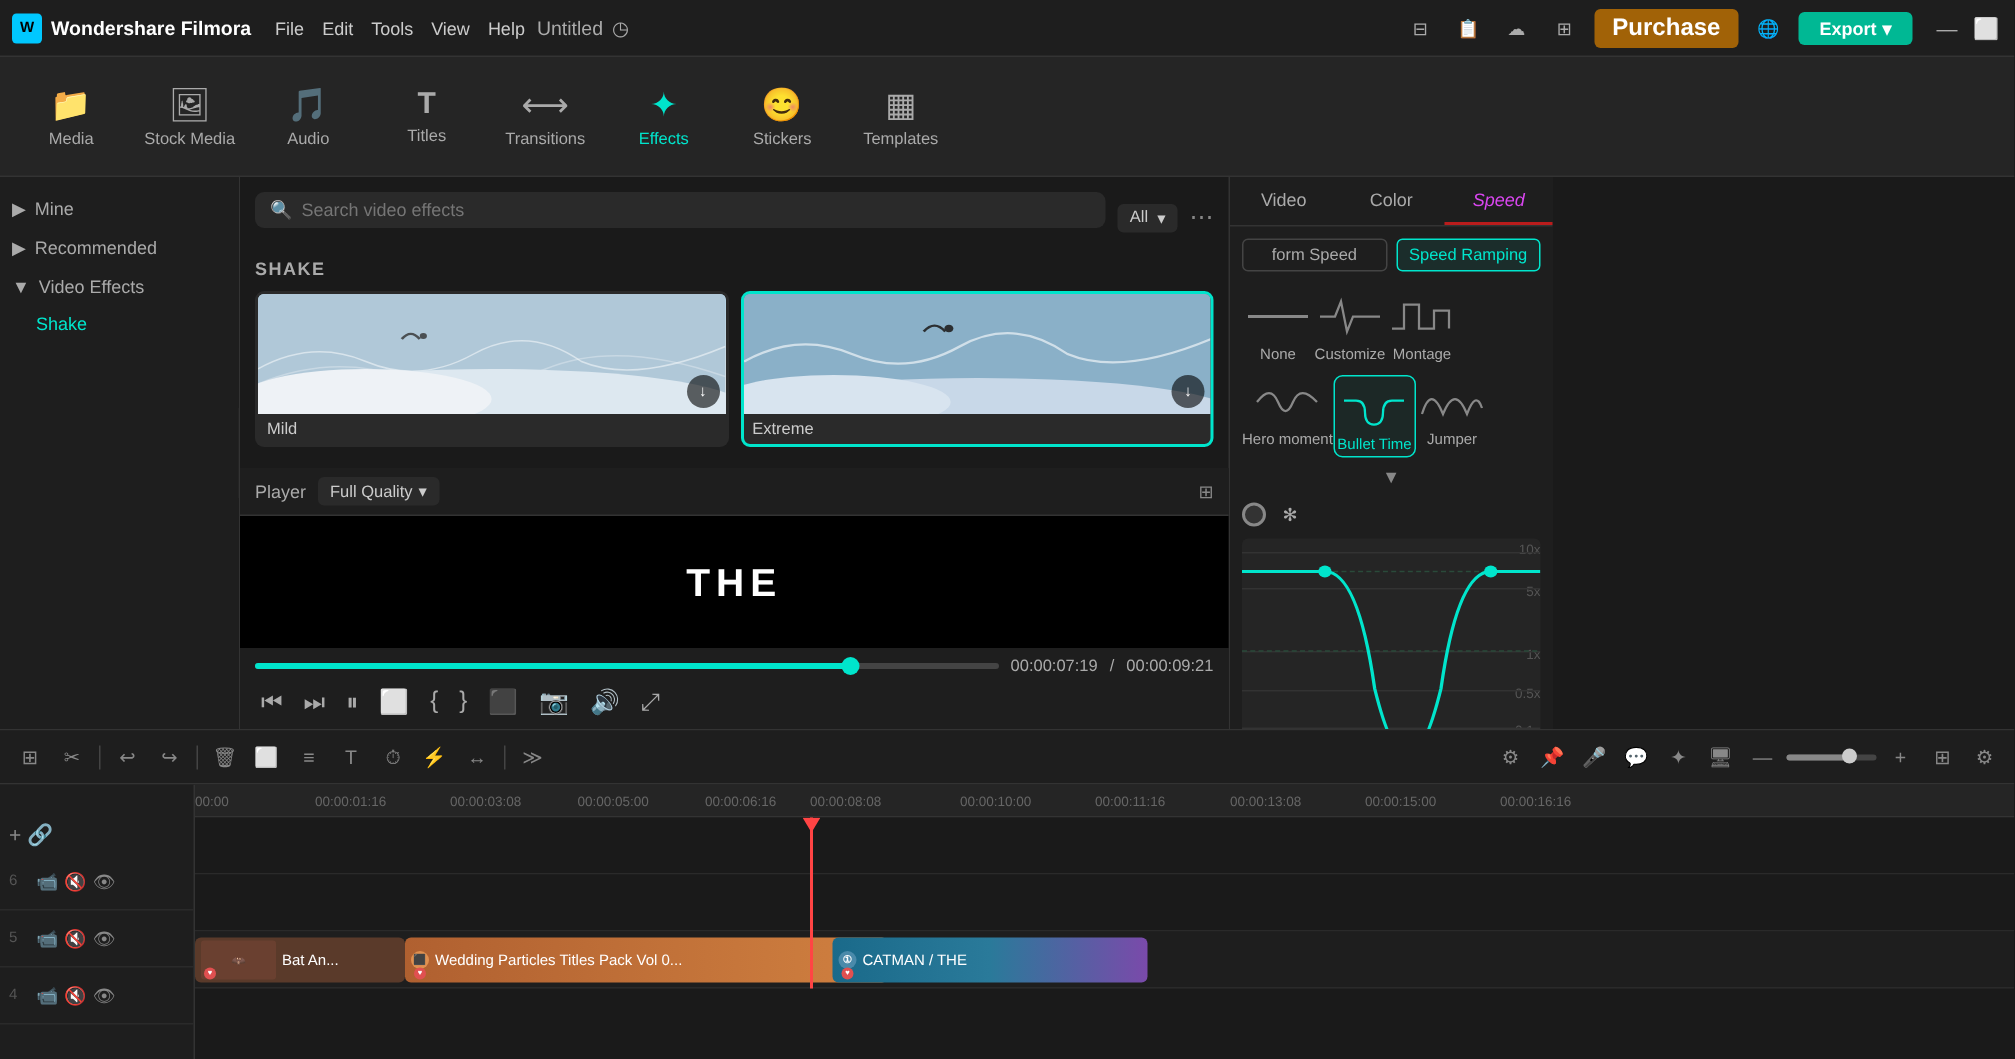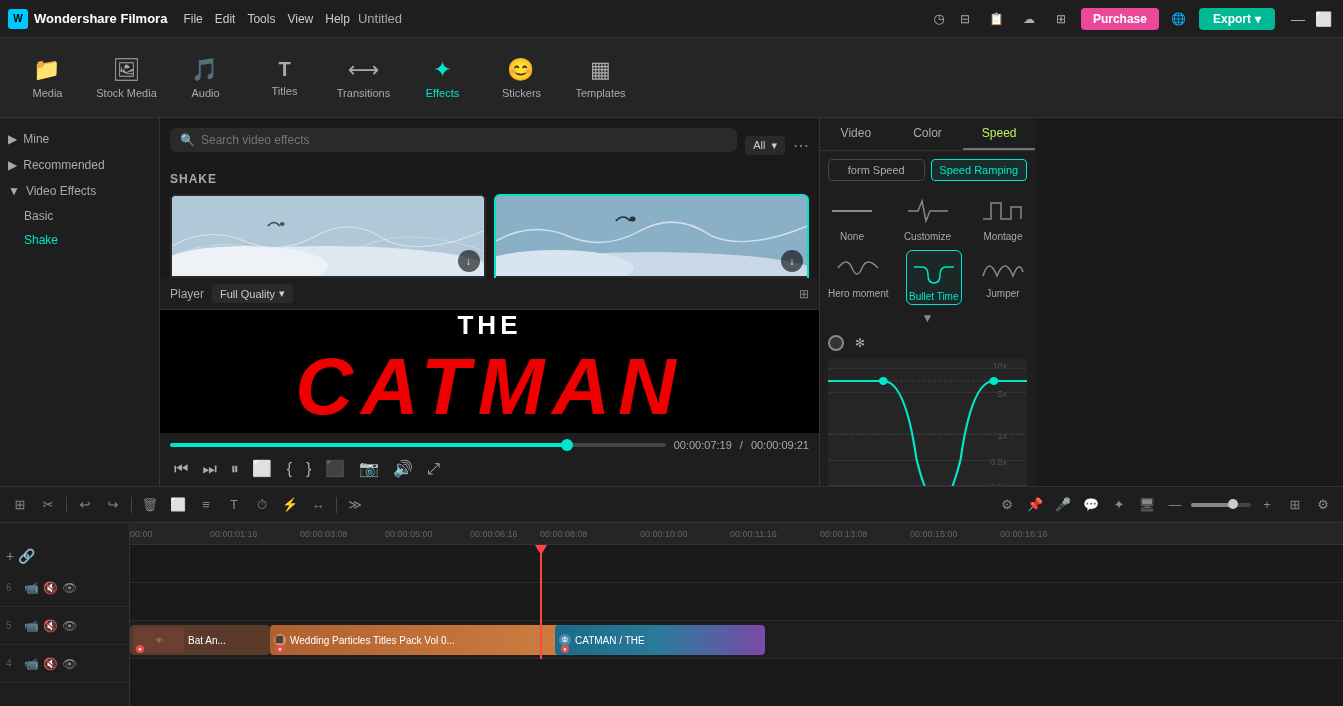--- a/index.html
+++ b/index.html
@@ -4,25 +4,25 @@
   <style>
     * { box-sizing: border-box; margin: 0; padding: 0; }
     body { background: #1a1a1a; color: #ccc; font-family: 'Segoe UI', sans-serif; font-size: 12px; width: 1343px; height: 706px; overflow: hidden; display: flex; flex-direction: column; }
 
     
     #topbar { display: flex; align-items: center; background: #1e1e1e; height: 38px; padding: 0 8px; gap: 8px; border-bottom: 1px solid #333; }
     #topbar .logo { display: flex; align-items: center; gap: 6px; color: #fff; font-size: 13px; font-weight: 600; }
     #topbar .logo-icon { width: 20px; height: 20px; background: #00c8ff; border-radius: 3px; display: flex; align-items: center; justify-content: center; font-size: 10px; color: #000; font-weight: bold; }
     #topbar .menu-items { display: flex; gap: 12px; margin-left: 8px; }
     #topbar .menu-item { color: #ccc; cursor: pointer; font-size: 12px; }
-    #topbar .title-area { flex: 1; display: flex; align-items: center; justify-content: space-between; gap: 6px; color: #aaa; font-size: 13px; }
+    #topbar .title-area { flex: 1; display: flex; align-items: center; justify-content: flex-start; gap: 6px; color: #aaa; font-size: 13px; }
     #topbar .title-icon { color: #aaa; }
     #topbar .topbar-right { display: flex; align-items: center; gap: 8px; }
     #topbar .icon-btn { width: 24px; height: 24px; display: flex; align-items: center; justify-content: center; color: #aaa; cursor: pointer; border-radius: 3px; }
-    #topbar .purchase-btn { background: #ec4899; color: #fff; padding: 4px 12px; border-radius: 4px; cursor: pointer; font-size: 12px; font-weight: 600; border: none; }
+    #topbar .purchase-btn { background: #a16207; color: #fff; padding: 4px 12px; border-radius: 4px; cursor: pointer; font-size: 16px; font-weight: 600; border: none; }
     #topbar .export-btn { background: #00b894; color: #fff; padding: 4px 14px; border-radius: 4px; cursor: pointer; font-size: 12px; font-weight: 600; border: none; display: flex; align-items: center; gap: 4px; }
     #topbar .win-btns { display: flex; gap: 4px; margin-left: 4px; }
     #topbar .win-btn { width: 22px; height: 22px; display: flex; align-items: center; justify-content: center; color: #aaa; cursor: pointer; border-radius: 3px; font-size: 14px; }
 
     
     #toolbar { display: flex; align-items: center; background: #252525; height: 80px; border-bottom: 1px solid #333; padding: 0 10px; gap: 4px; }
     .tool-item { display: flex; flex-direction: column; align-items: center; justify-content: center; width: 75px; height: 68px; cursor: pointer; border-radius: 6px; color: #aaa; gap: 4px; font-size: 11px; }
     .tool-item.active { color: #00e5cc; }
     .tool-item .tool-icon { font-size: 22px; }
 
@@ -72,38 +72,38 @@
     #progress-fill { width: 80%; height: 100%; background: #00e5cc; border-radius: 2px; }
     #progress-thumb { position: absolute; top: -4px; left: 80%; width: 12px; height: 12px; background: #00e5cc; border-radius: 50%; transform: translateX(-50%); }
     .time-label { color: #aaa; font-size: 11px; white-space: nowrap; }
     #control-buttons { display: flex; align-items: center; gap: 6px; }
     .ctrl-btn { color: #aaa; cursor: pointer; font-size: 16px; padding: 2px 4px; border-radius: 3px; display: flex; align-items: center; justify-content: center; }
 
     
     #right-panel { width: 215px; background: #1e1e1e; display: flex; flex-direction: column; overflow-y: auto; }
     #right-tabs { display: flex; border-bottom: 1px solid #333; }
     .right-tab { flex: 1; text-align: center; padding: 8px 4px; color: #aaa; cursor: pointer; font-size: 12px; font-weight: 500; }
-    .right-tab.active { color: #bef264; border-bottom: 2px solid #737373; }
+    .right-tab.active { color: #d946ef; border-bottom: 2px solid #b91c1c; font-style: italic; }
     #speed-subtabs { display: flex; padding: 8px; gap: 6px; }
     .speed-subtab { flex: 1; text-align: center; padding: 4px 6px; font-size: 11px; color: #aaa; border-radius: 4px; cursor: pointer; border: 1px solid #444; }
     .speed-subtab.active { border-color: #00e5cc; color: #00e5cc; background: rgba(0,229,204,0.08); }
     #speed-options { display: flex; flex-direction: column; gap: 4px; padding: 4px 8px; }
-    .speed-option-row { display: flex; justify-content: space-between; width: 100%; }
+    .speed-option-row { display: flex; width: 100%; }
     .speed-opt-item { display: flex; flex-direction: column; align-items: center; gap: 2px; cursor: pointer; }
     .speed-opt-icon { width: 48px; height: 36px; display: flex; align-items: center; justify-content: center; }
     .speed-opt-label { font-size: 10px; color: #aaa; text-align: center; }
     
     .wave-icon svg { width: 44px; height: 32px; }
 
     
     #speed-graph-area { padding: 6px 8px; flex: 1; }
     #speed-graph-controls { display: flex; align-items: center; gap: 6px; margin-bottom: 6px; }
     .graph-ctrl-icon { width: 20px; height: 20px; display: flex; align-items: center; justify-content: center; color: #aaa; cursor: pointer; border-radius: 3px; }
     #speed-graph { background: #252525; border-radius: 4px; height: 150px; position: relative; overflow: hidden; }
-    .graph-label-y { position: absolute; right: 20px; color: #555; font-size: 9px; }
+    .graph-label-y { position: absolute; right: 0; color: #555; font-size: 9px; }
     .graph-line { position: absolute; left: 0; right: 0; height: 1px; background: #333; }
 
     
     #bottom-area { height: 220px; background: #1a1a1a; border-top: 1px solid #333; display: flex; flex-direction: column; }
     #timeline-toolbar { display: flex; align-items: center; padding: 4px 8px; background: #1e1e1e; border-bottom: 1px solid #333; gap: 4px; height: 36px; }
     .tl-btn { width: 24px; height: 24px; display: flex; align-items: center; justify-content: center; color: #888; cursor: pointer; border-radius: 3px; font-size: 13px; }
     .tl-separator { width: 1px; height: 16px; background: #444; margin: 0 2px; }
     .tl-spacer { flex: 1; }
     .zoom-slider { display: flex; align-items: center; gap: 4px; }
     #timeline-content { display: flex; flex: 1; overflow: hidden; }
@@ -207,21 +207,20 @@
       <span>Mine</span>
     </div>
     <div class="left-section-header">
       <span>▶</span>
       <span>Recommended</span>
     </div>
     <div class="left-section-header">
       <span>▼</span>
       <span>Video Effects</span>
     </div>
-    <div class="left-sub-item">Basic</div>
     <div class="left-sub-item active">Shake</div>
     <div class="collapse-btn left-collapse">‹</div>
   </div>
 
   <div id="center-panel">
 
     <div id="effects-panel" style="max-height: 430px;">
       <div class="effects-search-row">
         <div class="effects-search" style="flex:1;">
           <span class="search-icon">🔍</span>
@@ -281,21 +280,20 @@
         <span class="player-label">Player</span>
         <div class="quality-select">
           <span>Full Quality</span>
           <span>▾</span>
         </div>
         <div class="expand-btn" style="margin-left:auto;">⊞</div>
       </div>
       <div id="preview-canvas">
         <div class="catman-title">
           <span class="catman-the">THE</span>
-          <span class="catman-main">CATMAN</span>
         </div>
       </div>
       <div id="player-controls">
         <div id="player-progress">
           <div id="progress-bar">
             <div id="progress-fill"></div>
             <div id="progress-thumb"></div>
           </div>
           <span class="time-label">00:00:07:19</span>
           <span class="time-label">/</span>

